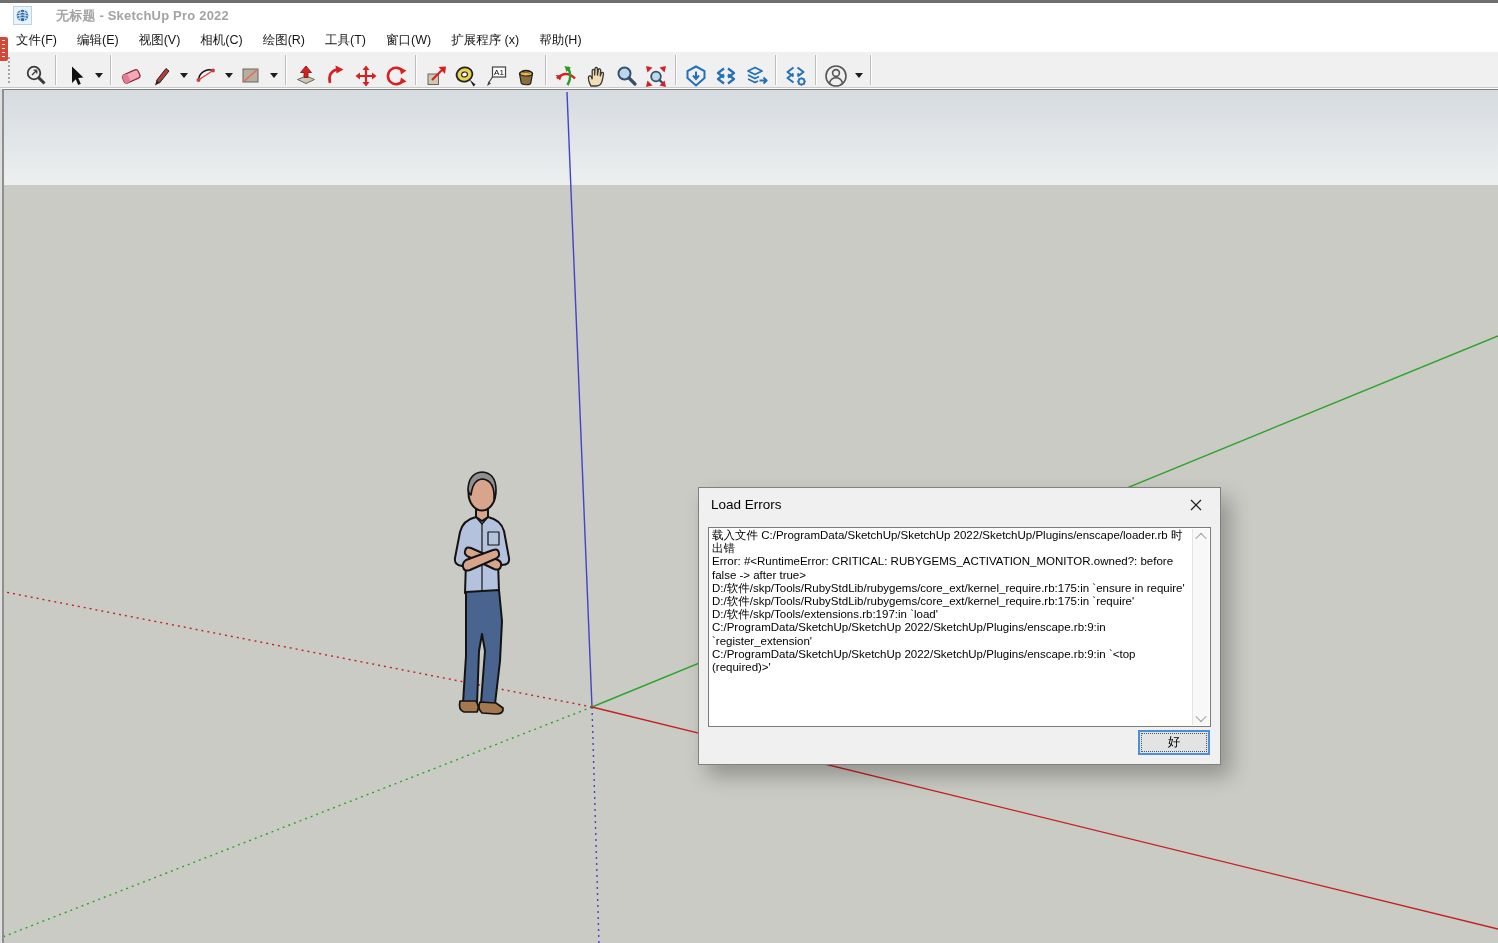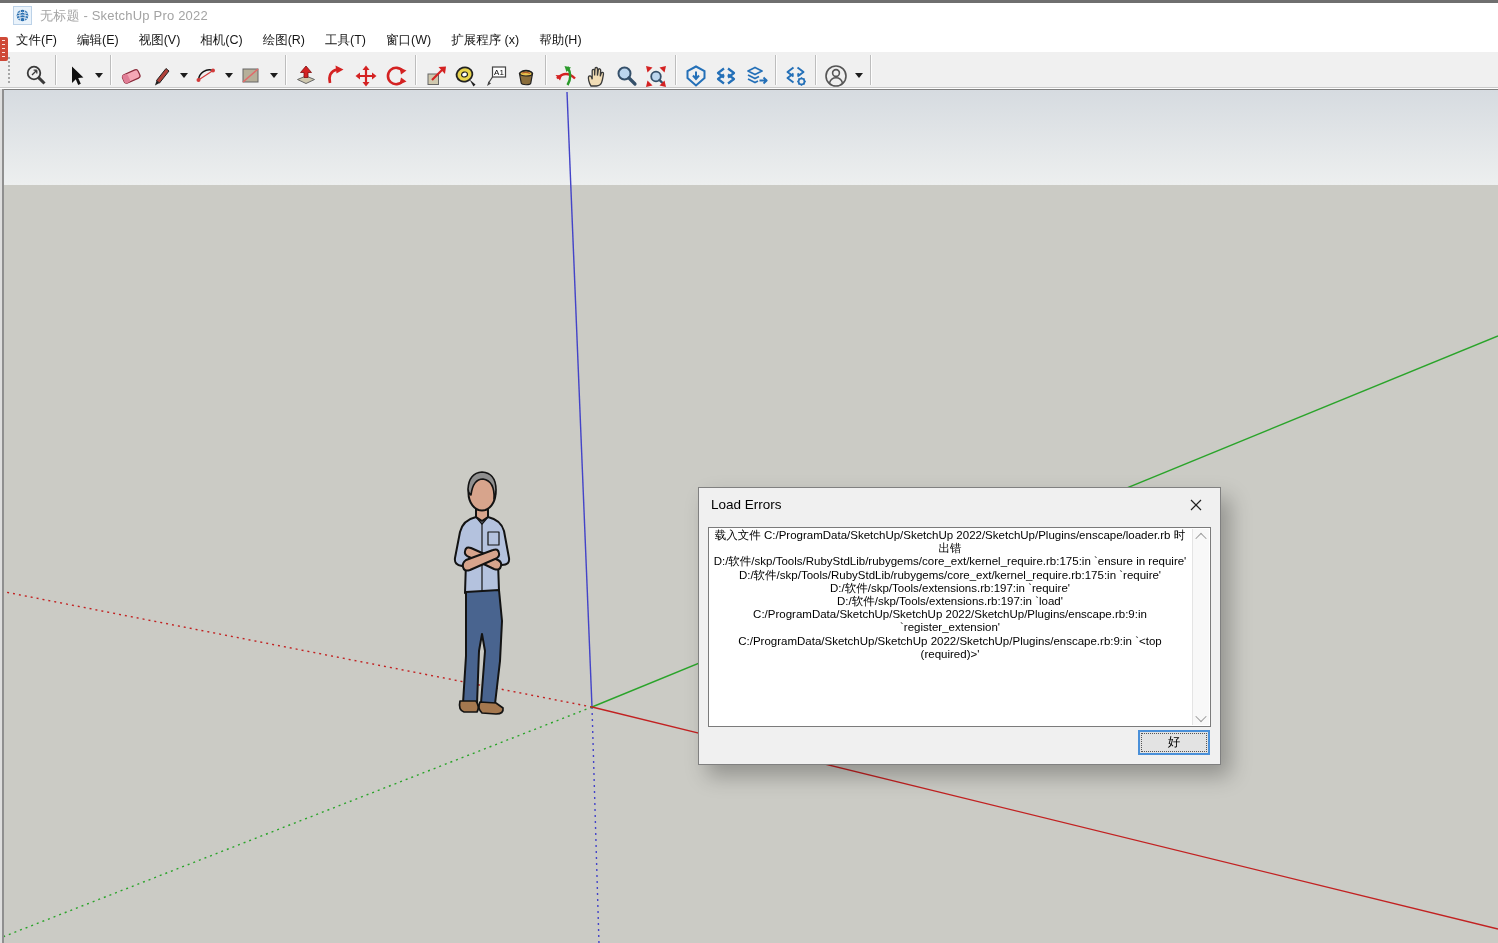--- a/index.html
+++ b/index.html
@@ -3,21 +3,21 @@
 <meta charset="utf-8">
 <style>
   html,body{margin:0;padding:0;}
   body{width:1498px;height:943px;overflow:hidden;font-family:"Liberation Sans",sans-serif;background:#fff;}
   .app{position:relative;width:1498px;height:943px;background:#fff;}
 
   
   .top-edge{position:absolute;left:0;top:0;width:100%;height:3px;background:#6f6f6f;}
   .titlebar{position:absolute;left:0;top:3px;width:100%;height:25px;background:#fff;display:flex;align-items:center;}
   .app-icon{width:17px;height:17px;margin-left:13px;border:1px solid #bcd2e8;background:#eaf3fb;display:flex;align-items:center;justify-content:center;}
-  .title-text{margin-left:8px;font-size:13px;color:#a3a3a3;letter-spacing:.2px;}
+  .title-text{margin-left:24px;font-size:13px;color:#a3a3a3;letter-spacing:.2px;font-weight:bold;}
   .menubar{position:absolute;left:0;top:28px;width:100%;height:24px;background:#fff;display:flex;align-items:stretch;padding-left:6px;}
   .menu-item{padding:0 10px;font-size:12.5px;color:#151515;line-height:24px;cursor:default;text-align:center;}
 
   
   .toolbar{position:absolute;left:0;top:52px;width:100%;height:36px;background:#f0f0f0;border-bottom:1px solid #c9c9c9;display:flex;align-items:center;padding-left:8px;box-sizing:border-box;}
   .grip{width:4px;height:26px;border-left:2px dotted #a6a6a6;margin-right:7px;}
   .tool{width:30px;height:32px;display:flex;align-items:center;justify-content:center;margin-top:12px;}
   .tool.dd{width:15px;}
   .tool svg{display:block;}
   .sep{width:0;height:30px;border-left:1px solid #bdbdbd;border-right:1px solid #fdfdfd;margin:0 4px;}
@@ -28,21 +28,21 @@
   .dock-tab{position:absolute;left:0;top:37px;width:8px;height:24px;background:#cf4a38;border-radius:0 2px 2px 0;z-index:6;}
   .dock-tab:after{content:"";position:absolute;left:2px;top:3px;width:3px;height:18px;background:repeating-linear-gradient(to bottom,rgba(255,255,255,.85) 0 1px,transparent 1px 4px);}
 
   
   .viewport{position:absolute;left:0;top:89px;width:1498px;height:854px;background:#cbcbc5;border-top:1px solid #7f7f7f;box-sizing:border-box;overflow:hidden;}
   .sky{position:absolute;left:0;top:0;width:100%;height:95px;background:linear-gradient(to bottom,#d6dbe0,#edefef);}
   .axes{position:absolute;left:0;top:0;}
   .figure{position:absolute;left:430px;top:376px;}
 
   
-  .dialog{position:absolute;left:698px;top:397px;width:523px;height:278px;background:#f0f0f0;border:1px solid #808080;box-sizing:border-box;box-shadow:9px 11px 20px rgba(0,0,0,.28);z-index:10;text-align:center;}
+  .dialog{position:absolute;left:698px;top:397px;width:523px;height:278px;background:#f0f0f0;border:1px solid #808080;box-sizing:border-box;box-shadow:9px 11px 20px rgba(0,0,0,.28);z-index:10;}
   .dlg-titlebar{position:relative;height:34px;}
   .dlg-title{position:absolute;left:12px;top:9px;font-size:13.5px;color:#000;}
   .dlg-close{position:absolute;right:8px;top:5px;width:32px;height:24px;display:flex;align-items:center;justify-content:center;}
   .dlg-text{position:absolute;left:9px;right:9px;top:39px;height:200px;background:#fff;border:1px solid #7b7b7b;box-sizing:border-box;font-size:11.5px;line-height:13.2px;color:#000;padding:1px 22px 11px 3px;overflow:hidden;overflow-wrap:anywhere;}
   .err-line{white-space:normal;}
   .dlg-scroll{position:absolute;right:1px;top:1px;bottom:1px;width:16px;background:#f8f8f8;border-left:1px solid #e4e4e4;}
   .scroll-btn{position:absolute;left:0;width:16px;height:15px;display:flex;align-items:center;justify-content:center;}
   .scroll-up{top:0;}
   .scroll-down{bottom:0;}
   .chev{width:7px;height:7px;border-left:1.7px solid #9b9b9b;border-top:1.7px solid #9b9b9b;}
@@ -343,23 +343,23 @@
       <div class="dlg-titlebar">
         <span class="dlg-title">Load Errors</span>
         <div class="dlg-close">
           <svg width="12" height="12" viewBox="0 0 12 12">
             <path d="M1 1 L11 11 M11 1 L1 11" stroke="#222" stroke-width="1.2"></path>
           </svg>
         </div>
       </div>
       <div class="dlg-text">
         <div class="err-line">载入文件 C:/ProgramData/SketchUp/SketchUp 2022/SketchUp/Plugins/enscape/loader.rb 时出错</div>
+        <div class="err-line">Error: #&lt;RuntimeError: CRITICAL: RUBYGEMS_ACTIVATION_MONITOR.owned?: before false -&gt; after true&gt;</div>
         <div class="err-line">D:/软件/skp/Tools/RubyStdLib/rubygems/core_ext/kernel_require.rb:175:in `ensure in require'</div>
         <div class="err-line">D:/软件/skp/Tools/RubyStdLib/rubygems/core_ext/kernel_require.rb:175:in `require'</div>
-        <div class="err-line">D:/软件/skp/Tools/extensions.rb:197:in `require'</div>
         <div class="err-line">D:/软件/skp/Tools/extensions.rb:197:in `load'</div>
         <div class="err-line">C:/ProgramData/SketchUp/SketchUp 2022/SketchUp/Plugins/enscape.rb:9:in `register_extension'</div>
         <div class="err-line">C:/ProgramData/SketchUp/SketchUp 2022/SketchUp/Plugins/enscape.rb:9:in `&lt;top (required)&gt;'</div>
         <div class="dlg-scroll">
           <div class="scroll-btn scroll-up">
               <div class="chev up"></div>
             </div>
           <div class="scroll-btn scroll-down">
               <div class="chev down"></div>
             </div>

